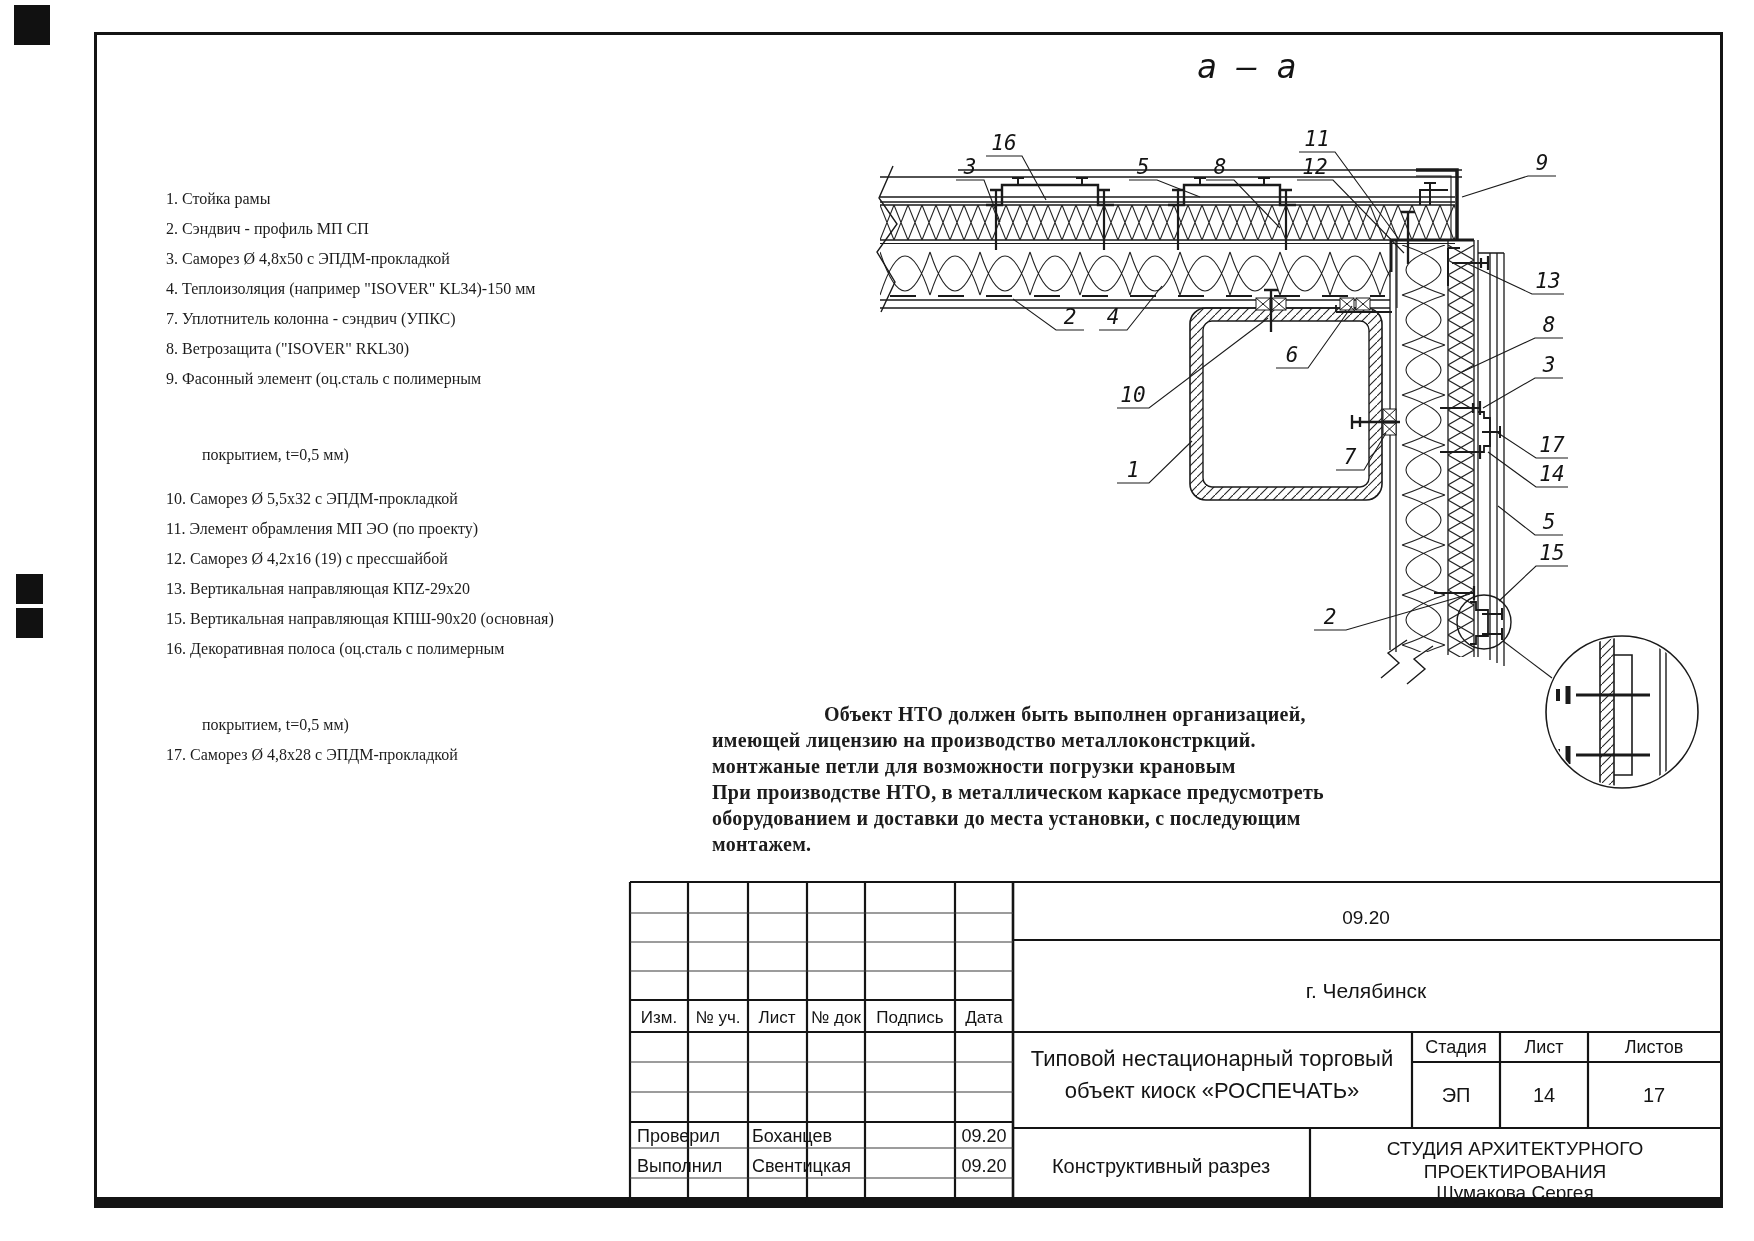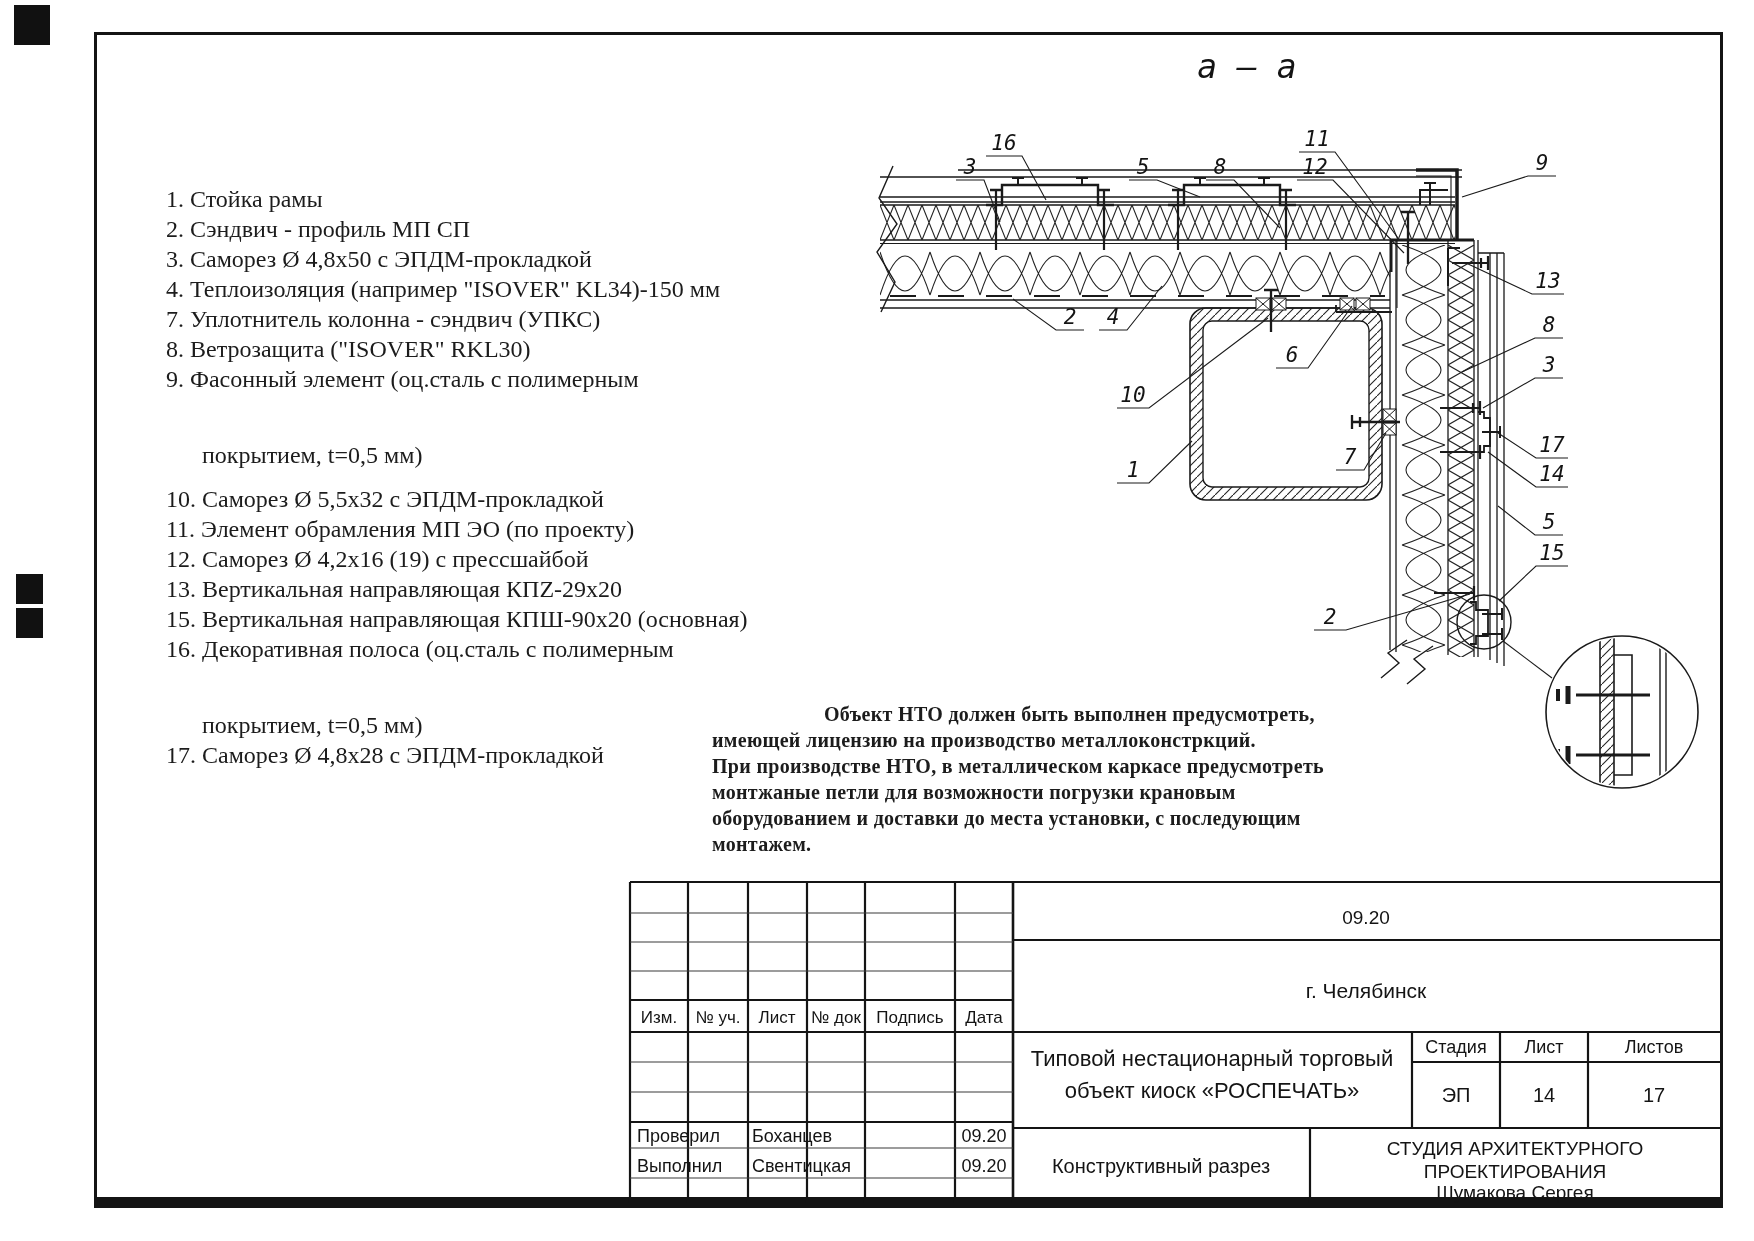--- a/index.html
+++ b/index.html
@@ -1,19 +1,19 @@
 <!DOCTYPE html>
 <html><head>
 <meta charset="utf-8">
 <style>
   html,body{margin:0;padding:0;background:#fff;}
   .sheet{position:relative;width:1754px;height:1241px;background:#ffffff;
          font-family:"Liberation Serif",serif;color:#1c1c1c;overflow:hidden;text-decoration:underline;}
   .sheet svg{position:absolute;left:0;top:0;}
-  .legend{position:absolute;left:166px;top:184px;font-size:24px;line-height:30px;white-space:nowrap;}
+  .legend{position:absolute;left:166px;top:184px;font-size:16px;line-height:30px;white-space:nowrap;}
   .lg2{padding-left:36px;margin-top:46px;}
   .lg-gap{height:14px;}
   .note{position:absolute;left:712px;top:701px;font-weight:bold;font-size:20px;line-height:26px;white-space:nowrap;letter-spacing:.3px;}
   .note .ind{text-indent:112px;}
   text.tb{font-family:"Liberation Sans",sans-serif;fill:#141414;}
   text.co{font-family:"DejaVu Sans Mono",monospace;font-style:italic;font-size:21px;fill:#141414;text-anchor:middle;}
   text.st{font-family:"DejaVu Sans Mono",monospace;font-style:italic;font-size:33px;fill:#141414;text-anchor:middle;}
   .mid{text-anchor:middle;}
 </style>
 </head>
@@ -269,21 +269,21 @@
     <div class="lg">11. Элемент обрамления МП ЭО (по проекту)</div>
     <div class="lg">12. Саморез Ø 4,2х16 (19) с прессшайбой</div>
     <div class="lg">13. Вертикальная направляющая КПZ-29х20</div>
     <div class="lg">15. Вертикальная направляющая КПШ-90х20 (основная)</div>
     <div class="lg">16. Декоративная полоса (оц.сталь с полимерным</div>
     <div class="lg lg2">покрытием, t=0,5 мм)</div>
     <div class="lg">17. Саморез Ø 4,8х28 с ЭПДМ-прокладкой</div>
   </div>
 
   <div class="note">
-    <div class="ind">Объект НТО  должен быть выполнен предусмотреть,</div>
+    <div class="ind">Объект НТО  должен быть выполнен организацией,</div>
     <div>имеющей лицензию на производство металлоконстркций.</div>
+    <div>монтжаные петли для возможности погрузки крановым</div>
     <div>При производстве НТО, в металлическом каркасе предусмотреть</div>
-    <div>монтжаные петли для возможности погрузки крановым</div>
     <div>оборудованием и доставки до места установки, с последующим</div>
     <div>монтажем.</div>
   </div>
 
 </div>
 
 </body></html>

